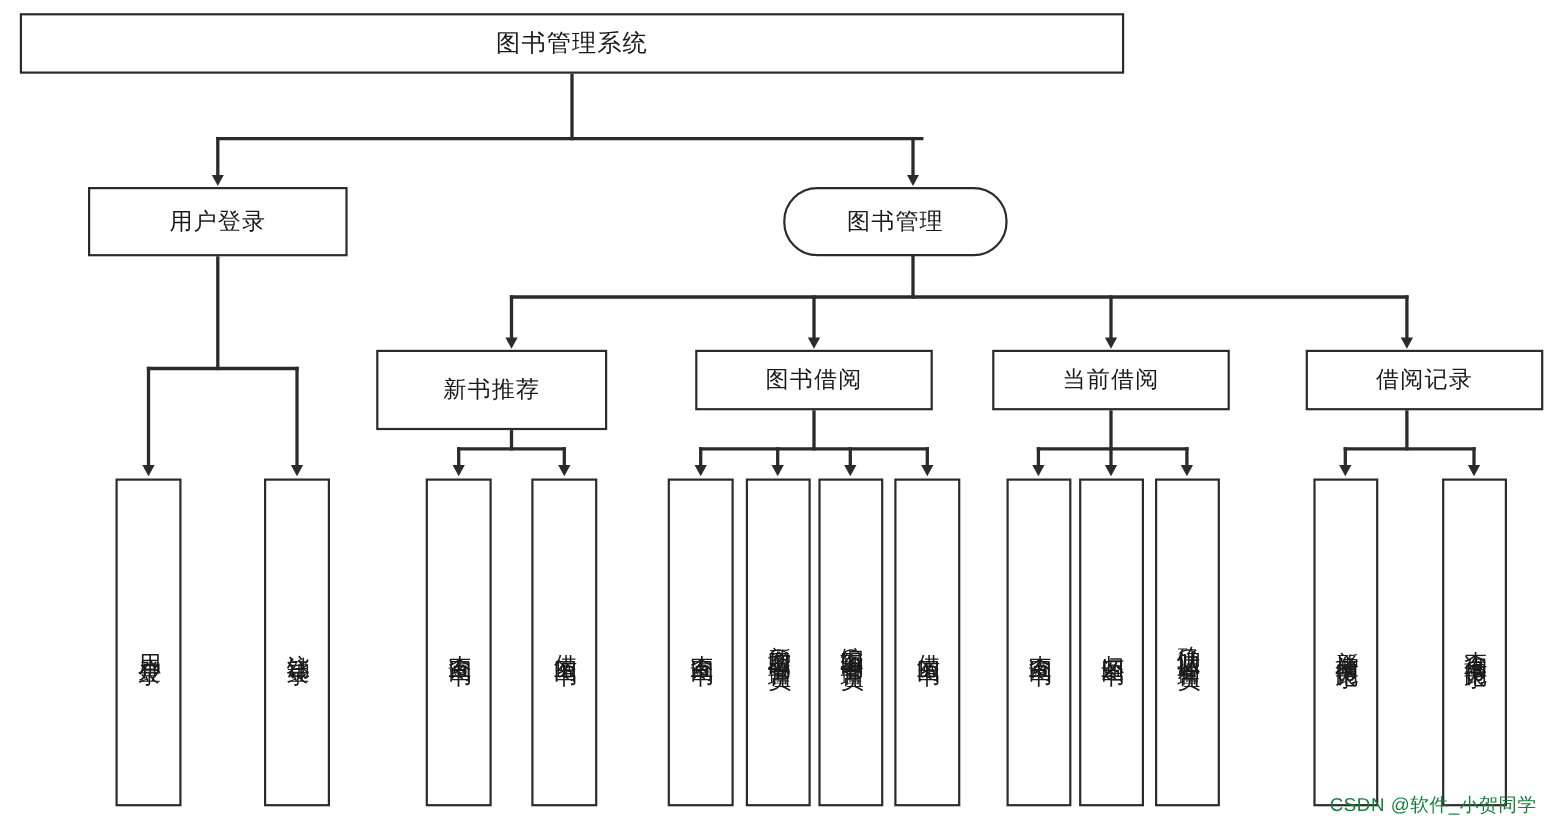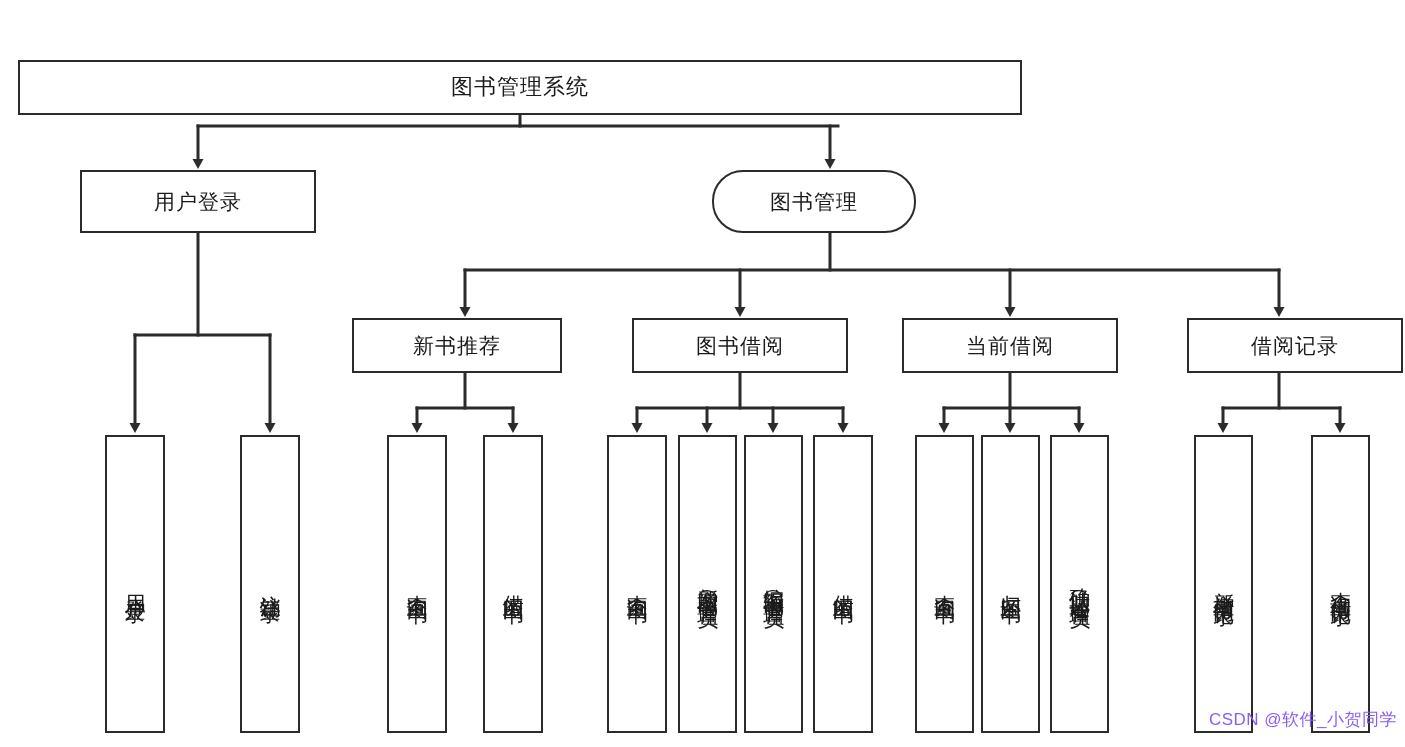--- a/index.html
+++ b/index.html
@@ -11,22 +11,22 @@
   .node{position:absolute;box-sizing:border-box;background:#ffffff;
         border:2.5px solid #2b2b2b;display:flex;align-items:center;
         justify-content:center;color:#1a1a1a;}
   .node.h{font-size:21px;line-height:1.2;letter-spacing:1px;}
   .node.root{font-size:22px;}
   .node.v{writing-mode:vertical-rl;text-orientation:upright;
           font-size:21px;line-height:1.25;letter-spacing:3px;
           padding:6px 0;}
   .node.v .txt{writing-mode:vertical-rl;text-orientation:upright;
           display:block;text-align:center;}
-  .watermark{position:absolute;right:8px;bottom:16px;font-size:17px;
-             color:#8b5cf6;letter-spacing:0.5px;white-space:nowrap;}
+  .watermark{position:absolute;right:8px;bottom:4px;font-size:17px;
+             color:#15803d;letter-spacing:0.5px;white-space:nowrap;}
 </style>
 </head>
 <body>
 
 <div id="stage">
 
   <svg class="wires" viewBox="0 0 1405 747" xmlns="http://www.w3.org/2000/svg">
     <defs>
       <marker id="ah" markerWidth="11" markerHeight="13" refX="1.2" refY="6.0" orient="auto" markerUnits="userSpaceOnUse">
         <path d="M0,0.4 L10.2,6.0 L0,11.6 Z" fill="#2b2b2b"></path>
@@ -69,33 +69,33 @@
       <path d="M1010,408 L1010,424" marker-end="url(#ah)"></path>
       <path d="M1079,408 L1079,424" marker-end="url(#ah)"></path>
 
       <path d="M1279,373 L1279,408"></path>
       <path d="M1223,408 L1340,408"></path>
       <path d="M1223,408 L1223,424" marker-end="url(#ah)"></path>
       <path d="M1340,408 L1340,424" marker-end="url(#ah)"></path>
     </g>
   </svg>
 
-  <div class="node h root" style="left:18px;top:12px;width:1004px;height:55px;margin-top:48px;">
+  <div class="node h root" style="left:18px;top:12px;width:1004px;height:55px;">
     <span class="txt">图书管理系统</span>
   </div>
 
   <div class="node h" style="left:80px;top:170px;width:236px;height:63px;">
     <span class="txt">用户登录</span>
   </div>
 
   <div class="node h" style="left:712px;top:170px;width:204px;height:63px;border-radius:31px;">
     <span class="txt">图书管理</span>
   </div>
 
-  <div class="node h" style="left:352px;top:318px;width:210px;height:55px;">
+  <div class="node h" style="left:342px;top:318px;width:210px;height:73px;">
     <span class="txt">新书推荐</span>
   </div>
 
   <div class="node h" style="left:632px;top:318px;width:216px;height:55px;">
     <span class="txt">图书借阅</span>
   </div>
 
   <div class="node h" style="left:902px;top:318px;width:216px;height:55px;text-align:center;">
     <span class="txt">当前借阅</span>
   </div>

